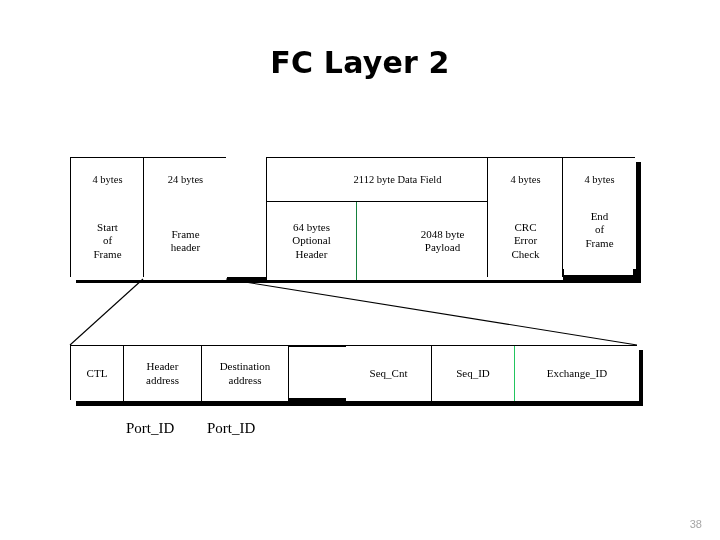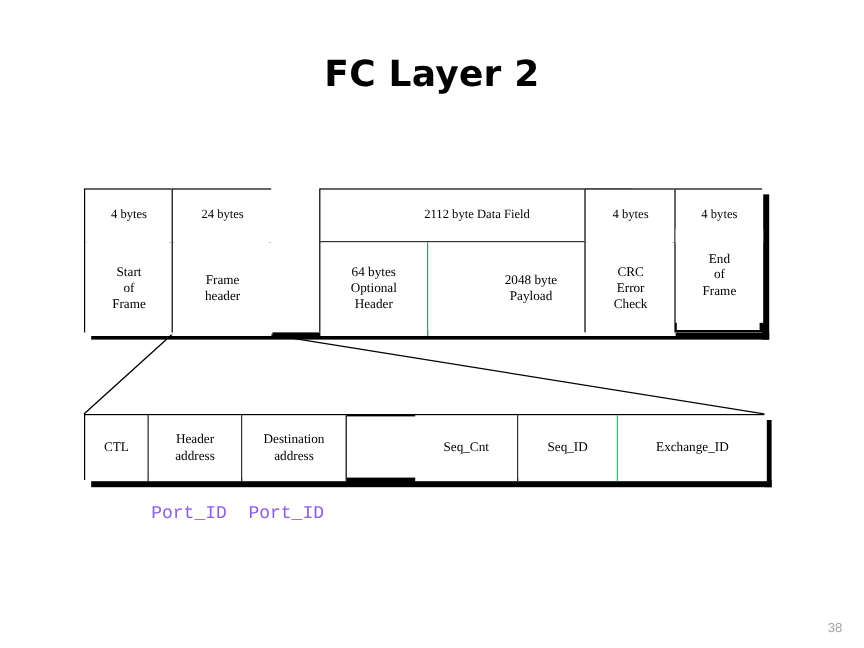--- a/index.html
+++ b/index.html
@@ -74,23 +74,23 @@
   .shadow-bottom {
     position: absolute;
     background: #000000;
   }
 
   .size-label { font-size: 10.5px; }
 
   
   .port-label {
     position: absolute;
-    font-family: Liberation Mono, monospace;
+    font-family: Liberation Serif, serif;
     font-size: 15px;
-    color: #8b5cf6;
+    color: #000000;
     white-space: nowrap;
   }
 
   
   #page-number {
     position: absolute;
     right: 18px;
     bottom: 10px;
     font-family: "Liberation Sans", sans-serif;
     font-size: 11px;

